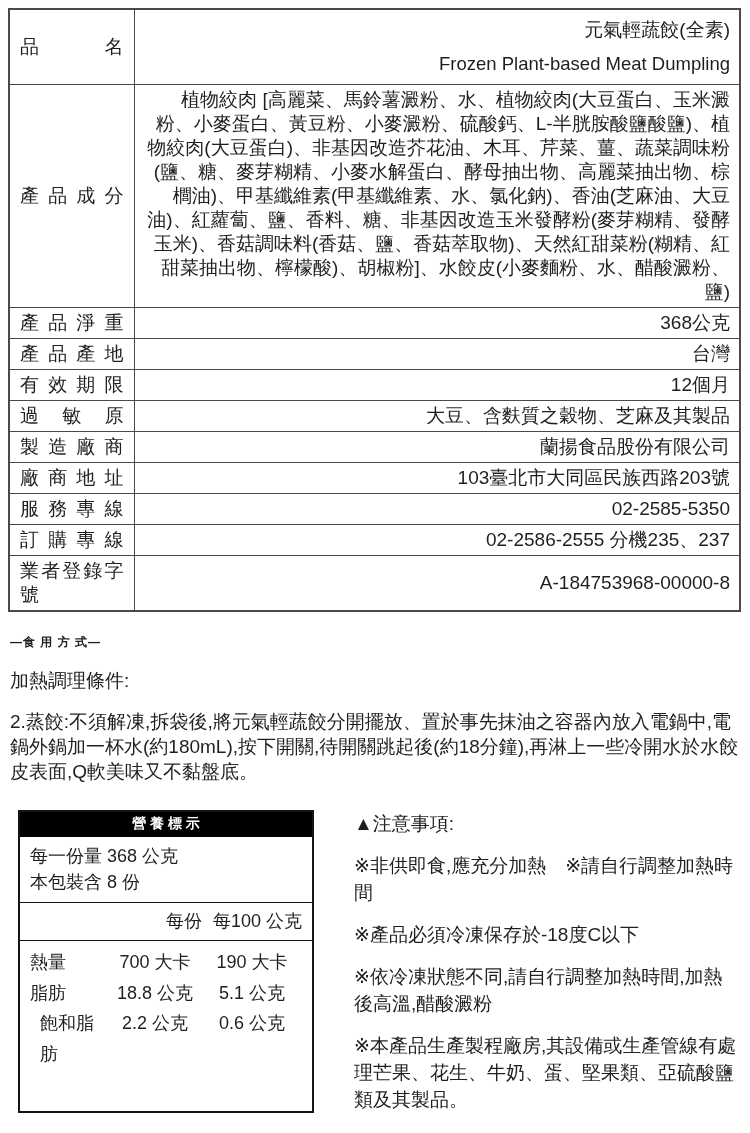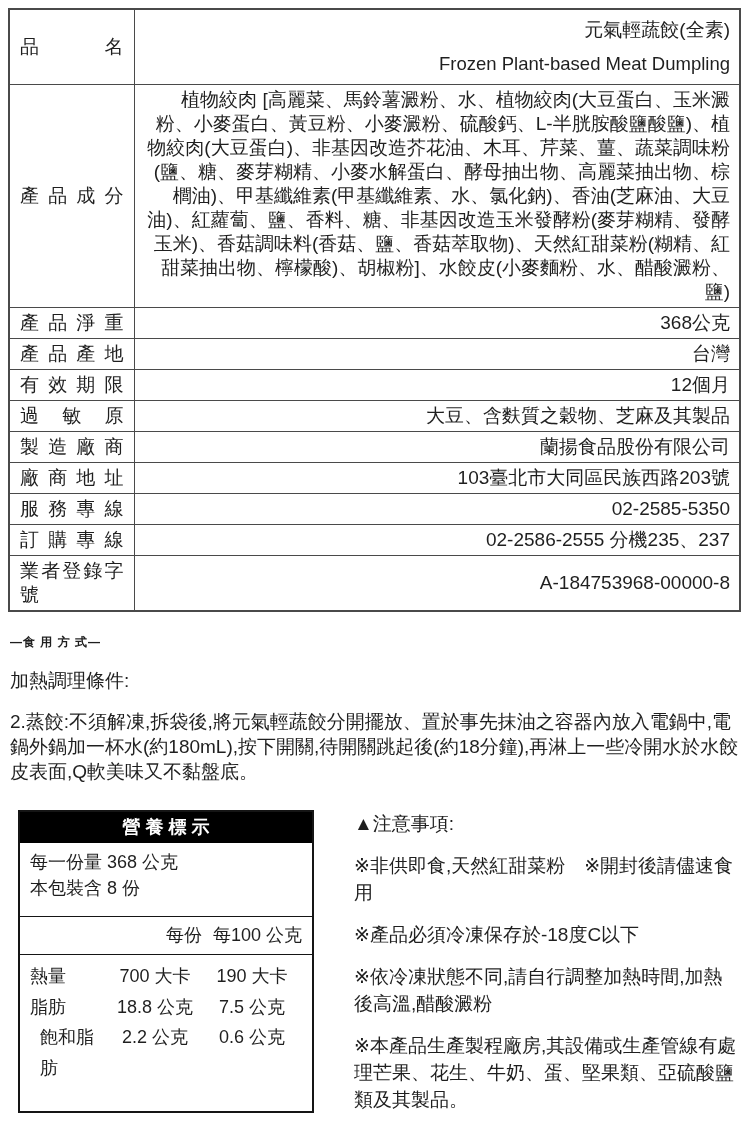--- a/index.html
+++ b/index.html
@@ -56,24 +56,24 @@
     border:2px solid #151515;
     font-size:18px;
     flex-shrink:0;
   }
   .nutrition-banner {
     background:#000000;
     color:#ffffff;
     text-align:center;
     font-weight:bold;
     padding:3px 0 4px 0;
-    font-size:18px;
+    font-size:14px;
   }
   .serving-block {
-    padding:6px 10px 15px 10px;
+    padding:6px 10px 7px 10px;
     line-height:26px;
     border-bottom:1.5px solid #151515;
   }
   .nt-colheads {
     display:grid;
     grid-template-columns:1fr 95px 100px;
     padding:6px 10px 7px 6px;
     border-bottom:1.5px solid #151515;
   }
   .nt-colheads span { text-align:right; }
@@ -167,33 +167,33 @@
     </div>
     <div class="nt-rows">
       <div class="nt-row">
         <span class="nt-label">熱量</span>
         <span class="num">700 大卡</span>
         <span class="num">190 大卡</span>
       </div>
       <div class="nt-row">
         <span class="nt-label">脂肪</span>
         <span class="num">18.8 公克</span>
-        <span class="num">7.5 公克</span>
+        <span class="num">5.1 公克</span>
       </div>
       <div class="nt-row indent">
         <span class="nt-label">飽和脂肪</span>
         <span class="num">2.2 公克</span>
         <span class="num">0.6 公克</span>
       </div>
 
     </div>
   </div>
 
   <div class="notices">
     <div class="notices-title">▲注意事項:</div>
-    <div class="notice-item">※非供即食,天然紅甜菜粉　※開封後請儘速食用</div>
+    <div class="notice-item">※非供即食,應充分加熱　※請自行調整加熱時間</div>
     <div class="notice-item">※產品必須冷凍保存於-18度C以下</div>
     <div class="notice-item">※依冷凍狀態不同,請自行調整加熱時間,加熱後高溫,醋酸澱粉</div>
     <div class="notice-item">※本產品生產製程廠房,其設備或生產管線有處理芒果、花生、牛奶、蛋、堅果類、亞硫酸鹽類及其製品。</div>
 
   </div>
 
 </div>
 
 </body></html>

